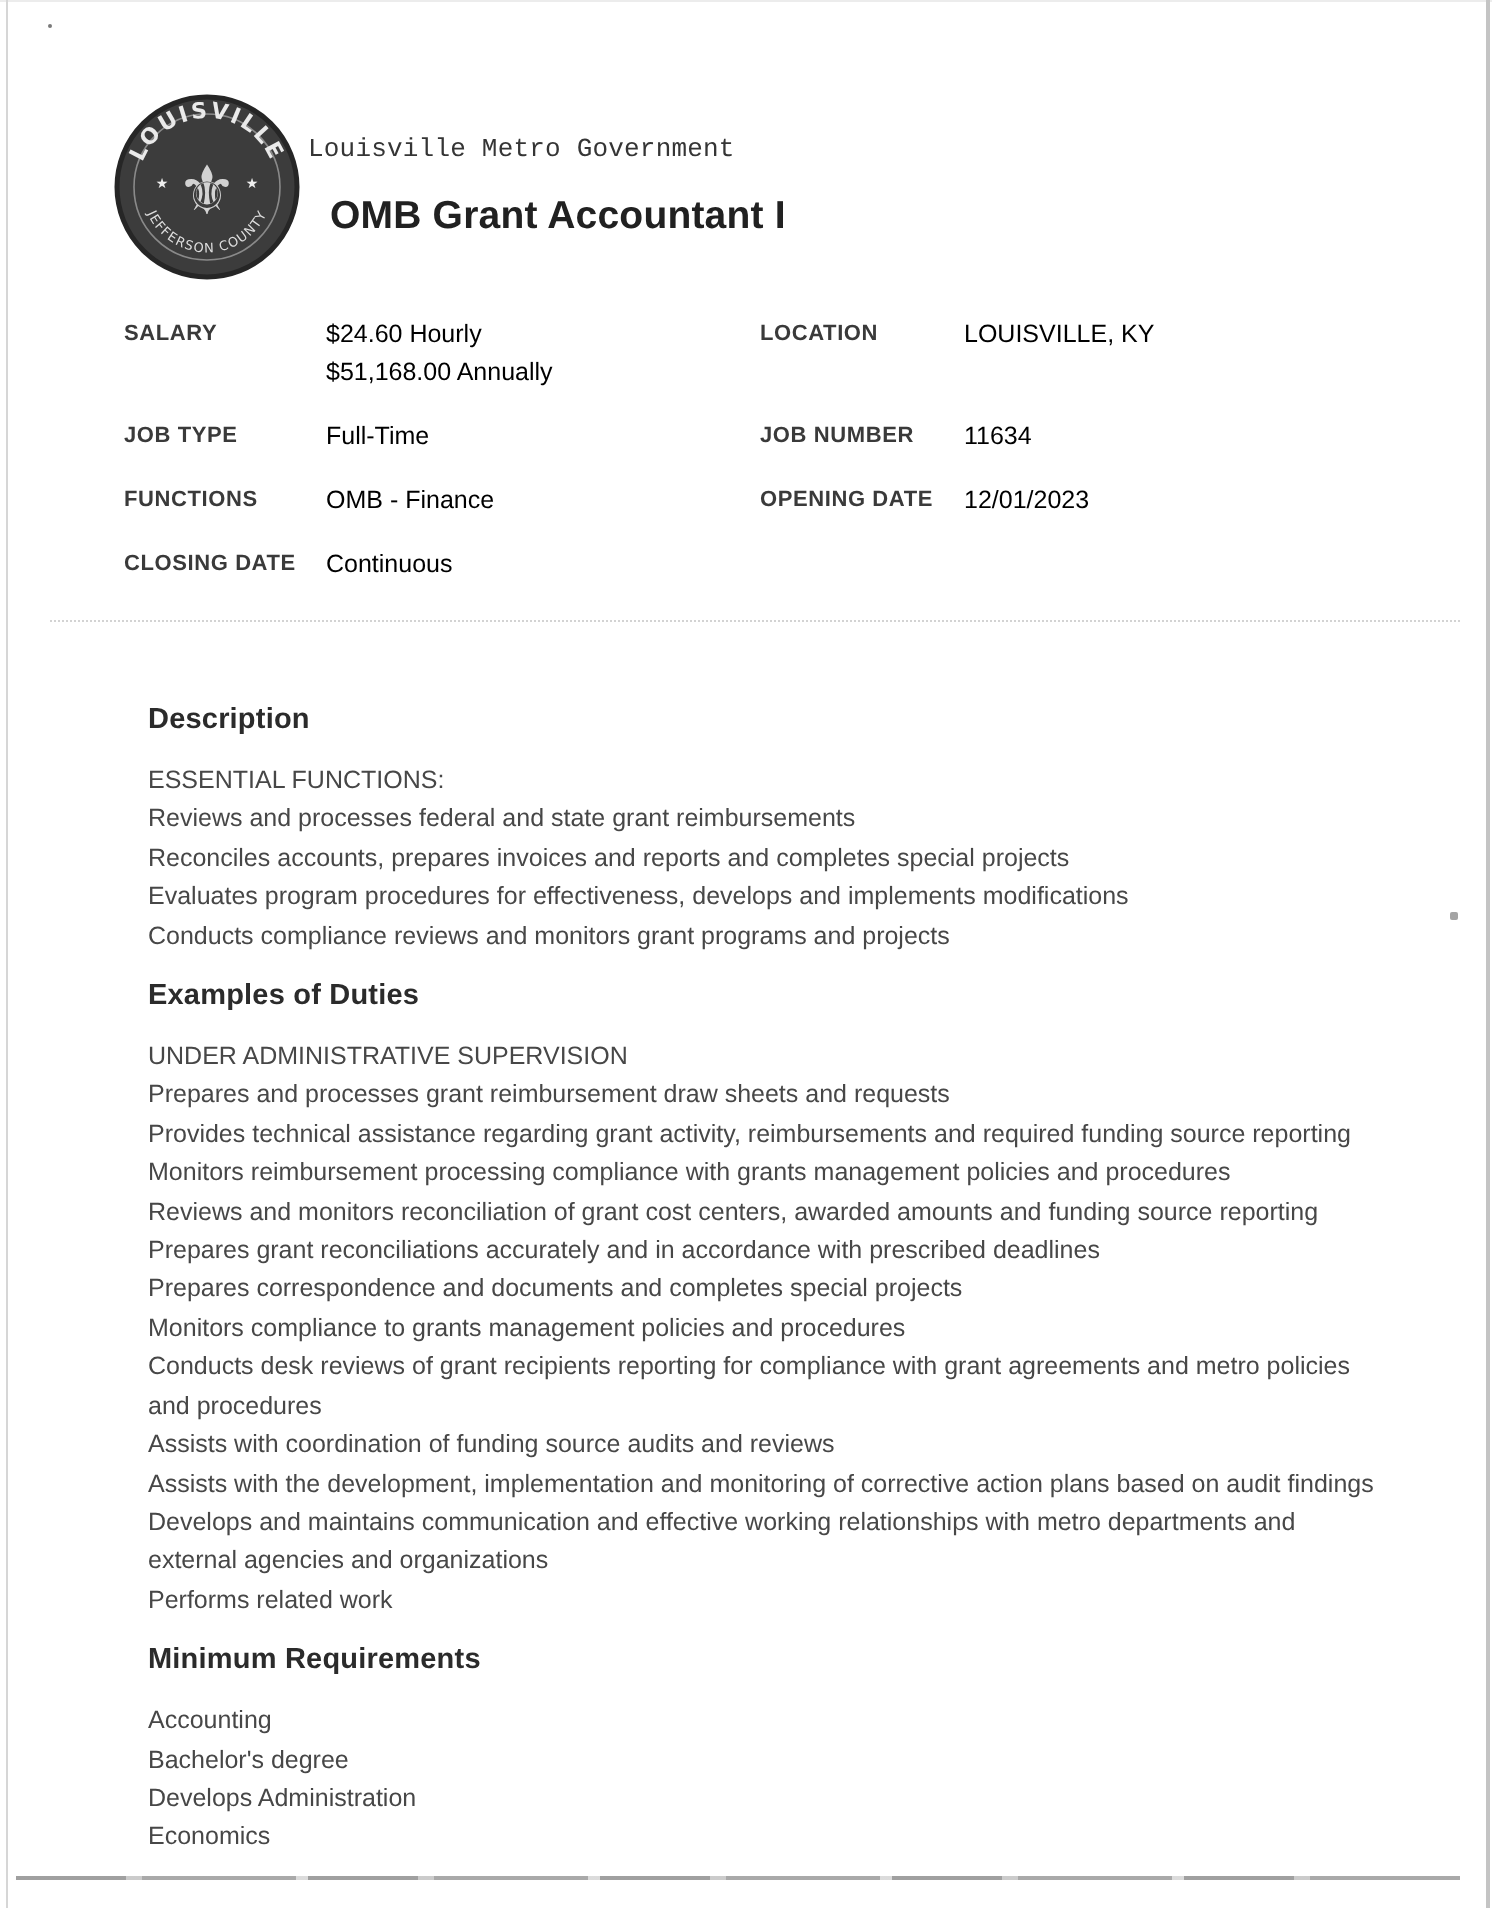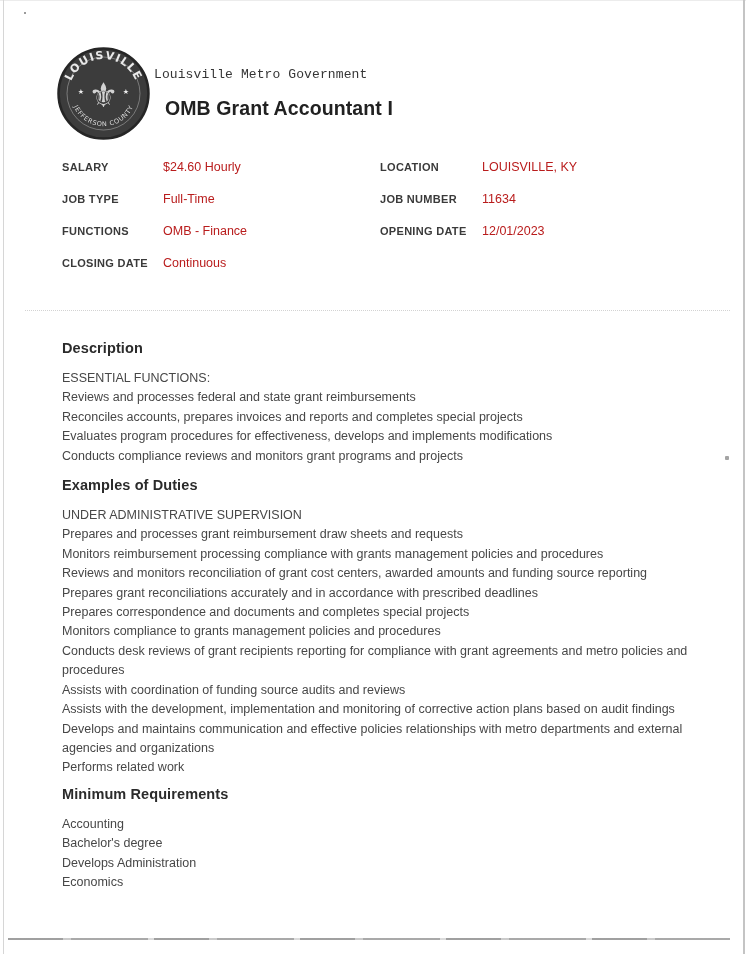--- a/index.html
+++ b/index.html
@@ -29,25 +29,25 @@
 
   
   .meta{
     position:absolute;left:62px;top:158px;width:640px;
     display:grid;
     grid-template-columns:101px 217px 102px 1fr;
     row-gap:13px;
     align-items:start;
   }
   .m-label{font-size:11px;font-weight:700;color:#3a3a3a;letter-spacing:.3px;line-height:19px;}
-  .m-value{font-size:12.5px;color:#b91c1c;line-height:19px;}
+  .m-value{font-size:12.5px;color:#000000;line-height:19px;}
 
   
   .sections{position:absolute;left:62px;top:340px;width:642px;}
-  section{margin:0;}
+  section{margin:12px;}
   section + section{margin-top:11px;}
   section:last-of-type{margin-top:8px;}
   .sec-h{margin:0 0 13px 0;font-size:14.5px;font-weight:700;color:#2b2b2b;letter-spacing:.1px;}
   .sec-line{margin:0;font-size:12.5px;line-height:19.4px;color:#474747;}
 
   
   .seal text{font-family:"DejaVu Sans",sans-serif;}
 </style>
 </head>
 <body>
@@ -79,20 +79,21 @@
     <text x="69" y="47" font-size="7" fill="#eeeeee" text-anchor="middle">★</text>
   </svg>
 
   <div class="agency">Louisville Metro Government</div>
   <h1 class="job-title">OMB Grant Accountant I</h1>
 
   <div class="meta" id="meta-grid">
       <div class="m-label">SALARY</div>
       <div class="m-value">
         <div>$24.60 Hourly</div>
+        <div>$51,168.00 Annually</div>
       </div>
       <div class="m-label">LOCATION</div>
       <div class="m-value">
         <div>LOUISVILLE, KY</div>
       </div>
       <div class="m-label">JOB TYPE</div>
       <div class="m-value">
         <div>Full-Time</div>
       </div>
       <div class="m-label">JOB NUMBER</div>
@@ -123,29 +124,30 @@
         <p class="sec-line">ESSENTIAL FUNCTIONS:</p>
         <p class="sec-line">Reviews and processes federal and state grant reimbursements</p>
         <p class="sec-line">Reconciles accounts, prepares invoices and reports and completes special projects</p>
         <p class="sec-line">Evaluates program procedures for effectiveness, develops and implements modifications</p>
         <p class="sec-line">Conducts compliance reviews and monitors grant programs and projects</p>
       </section>
       <section>
         <h2 class="sec-h">Examples of Duties</h2>
         <p class="sec-line">UNDER ADMINISTRATIVE SUPERVISION</p>
         <p class="sec-line">Prepares and processes grant reimbursement draw sheets and requests</p>
+        <p class="sec-line">Provides technical assistance regarding grant activity, reimbursements and required funding source reporting</p>
         <p class="sec-line">Monitors reimbursement processing compliance with grants management policies and procedures</p>
         <p class="sec-line">Reviews and monitors reconciliation of grant cost centers, awarded amounts and funding source reporting</p>
         <p class="sec-line">Prepares grant reconciliations accurately and in accordance with prescribed deadlines</p>
         <p class="sec-line">Prepares correspondence and documents and completes special projects</p>
         <p class="sec-line">Monitors compliance to grants management policies and procedures</p>
         <p class="sec-line">Conducts desk reviews of grant recipients reporting for compliance with grant agreements and metro policies and procedures</p>
         <p class="sec-line">Assists with coordination of funding source audits and reviews</p>
         <p class="sec-line">Assists with the development, implementation and monitoring of corrective action plans based on audit findings</p>
-        <p class="sec-line">Develops and maintains communication and effective policies relationships with metro departments and external agencies and organizations</p>
+        <p class="sec-line">Develops and maintains communication and effective working relationships with metro departments and external agencies and organizations</p>
         <p class="sec-line">Performs related work</p>
       </section>
       <section>
         <h2 class="sec-h">Minimum Requirements</h2>
         <p class="sec-line">Accounting</p>
         <p class="sec-line">Bachelor's degree</p>
         <p class="sec-line">Develops Administration</p>
         <p class="sec-line">Economics</p>
       </section>
     </main>

